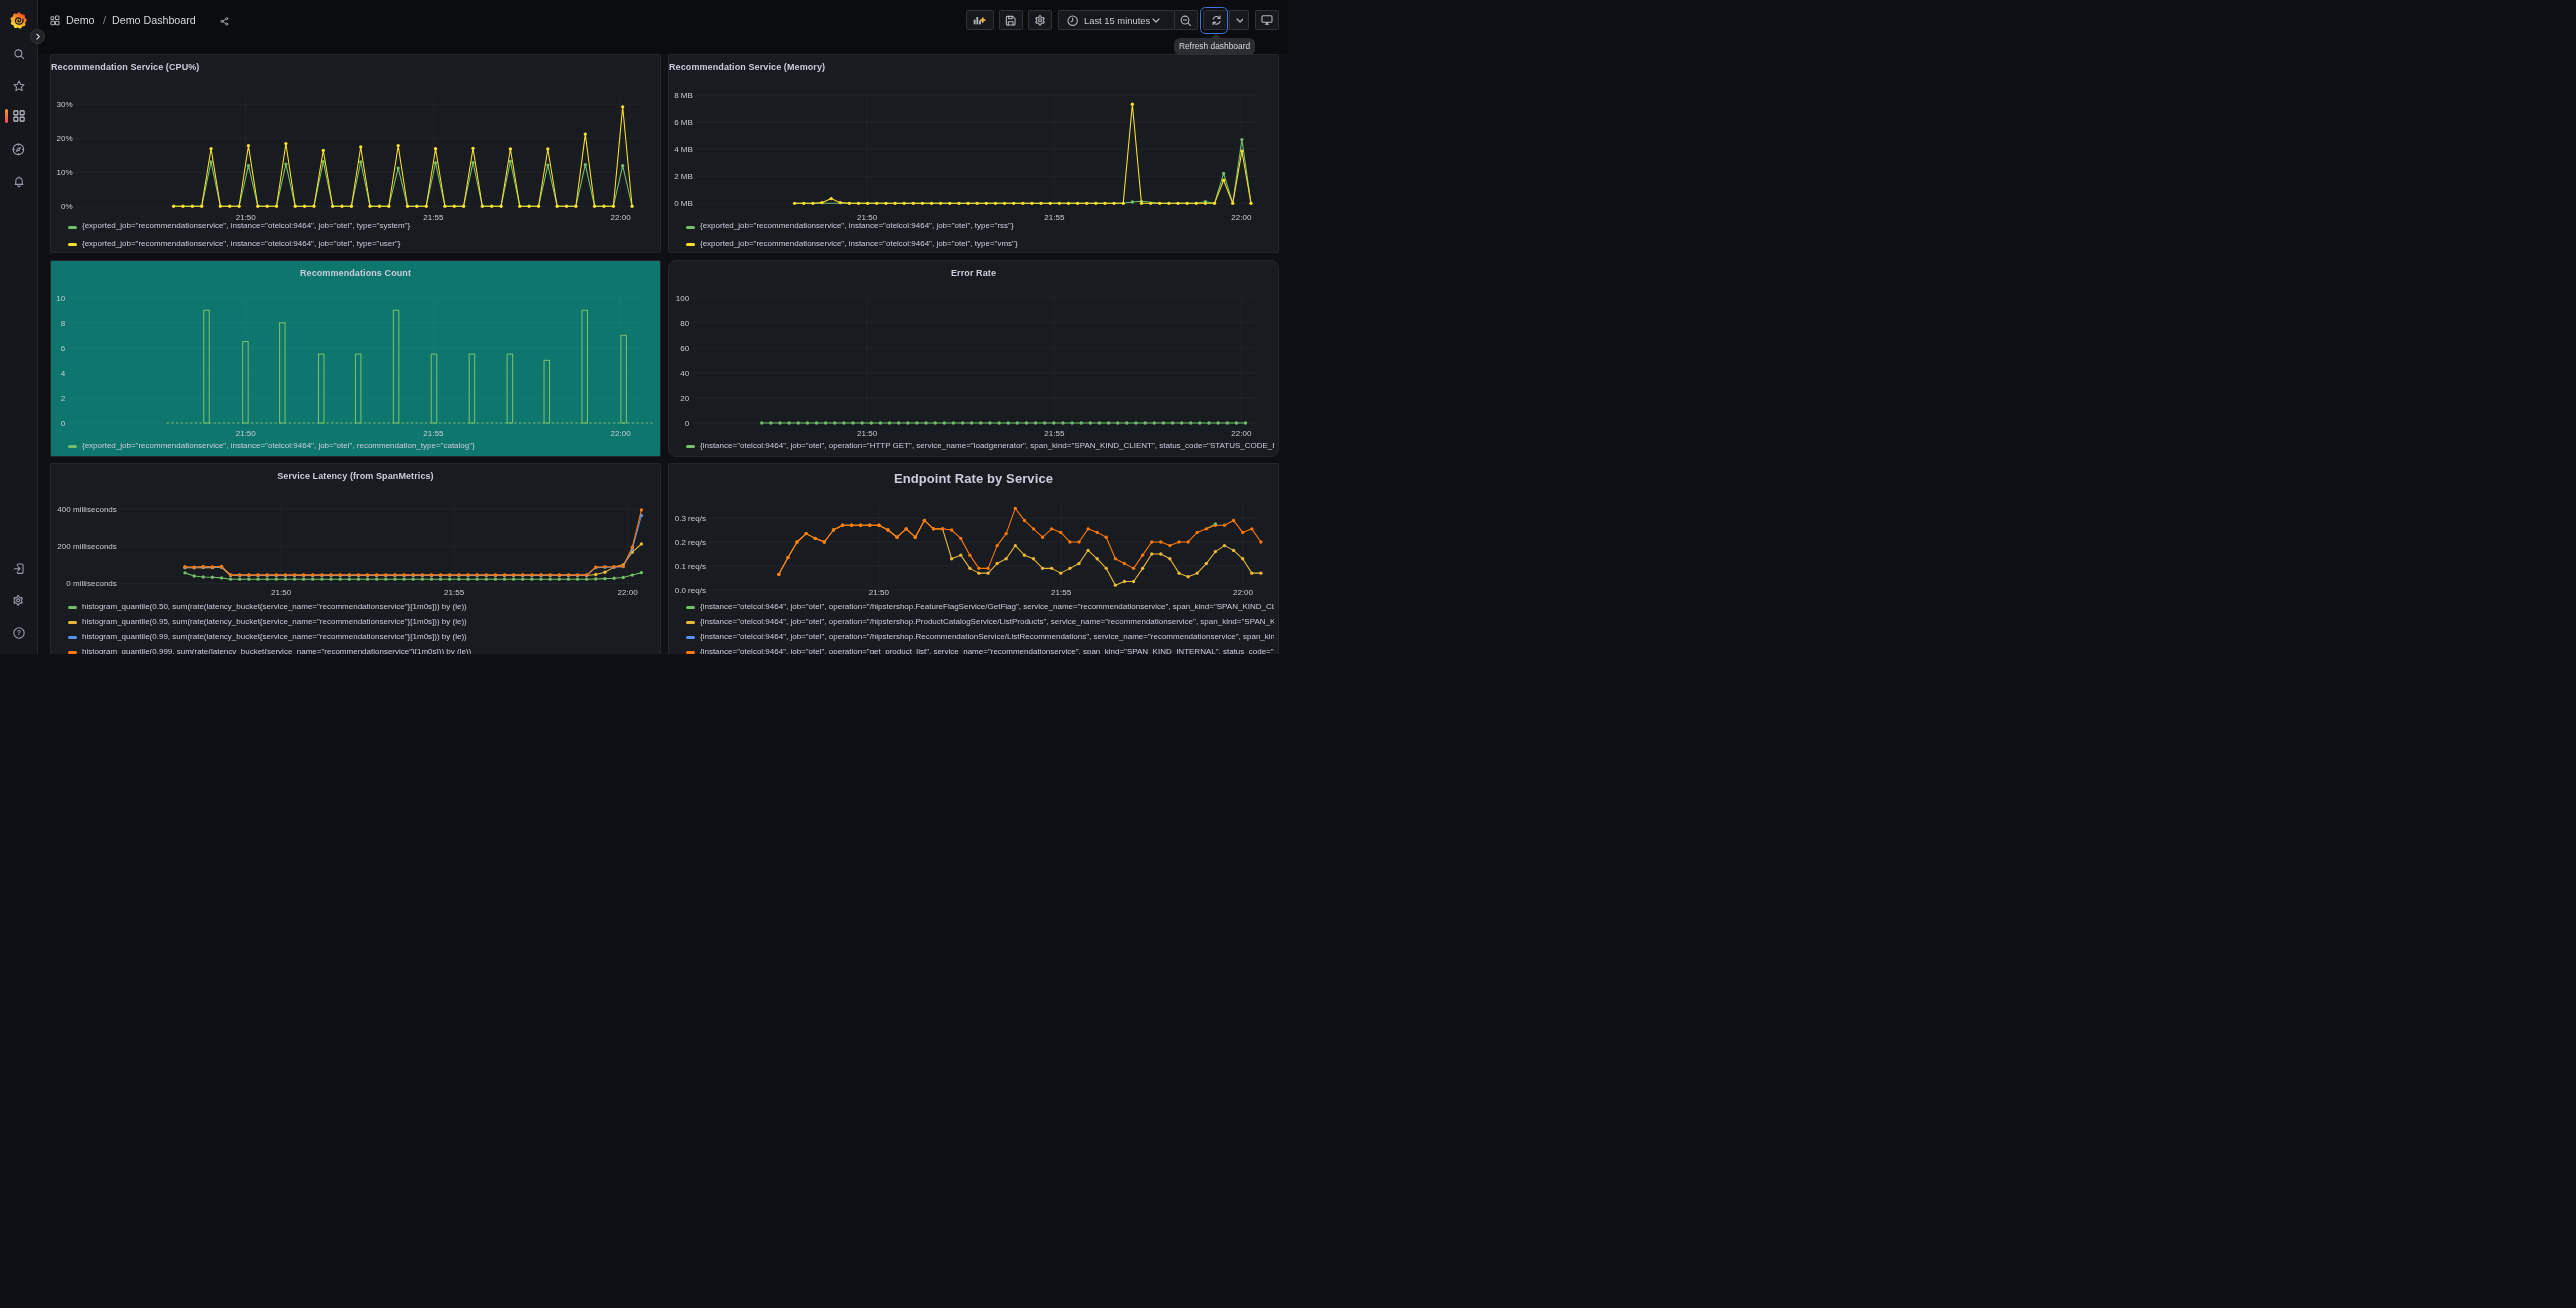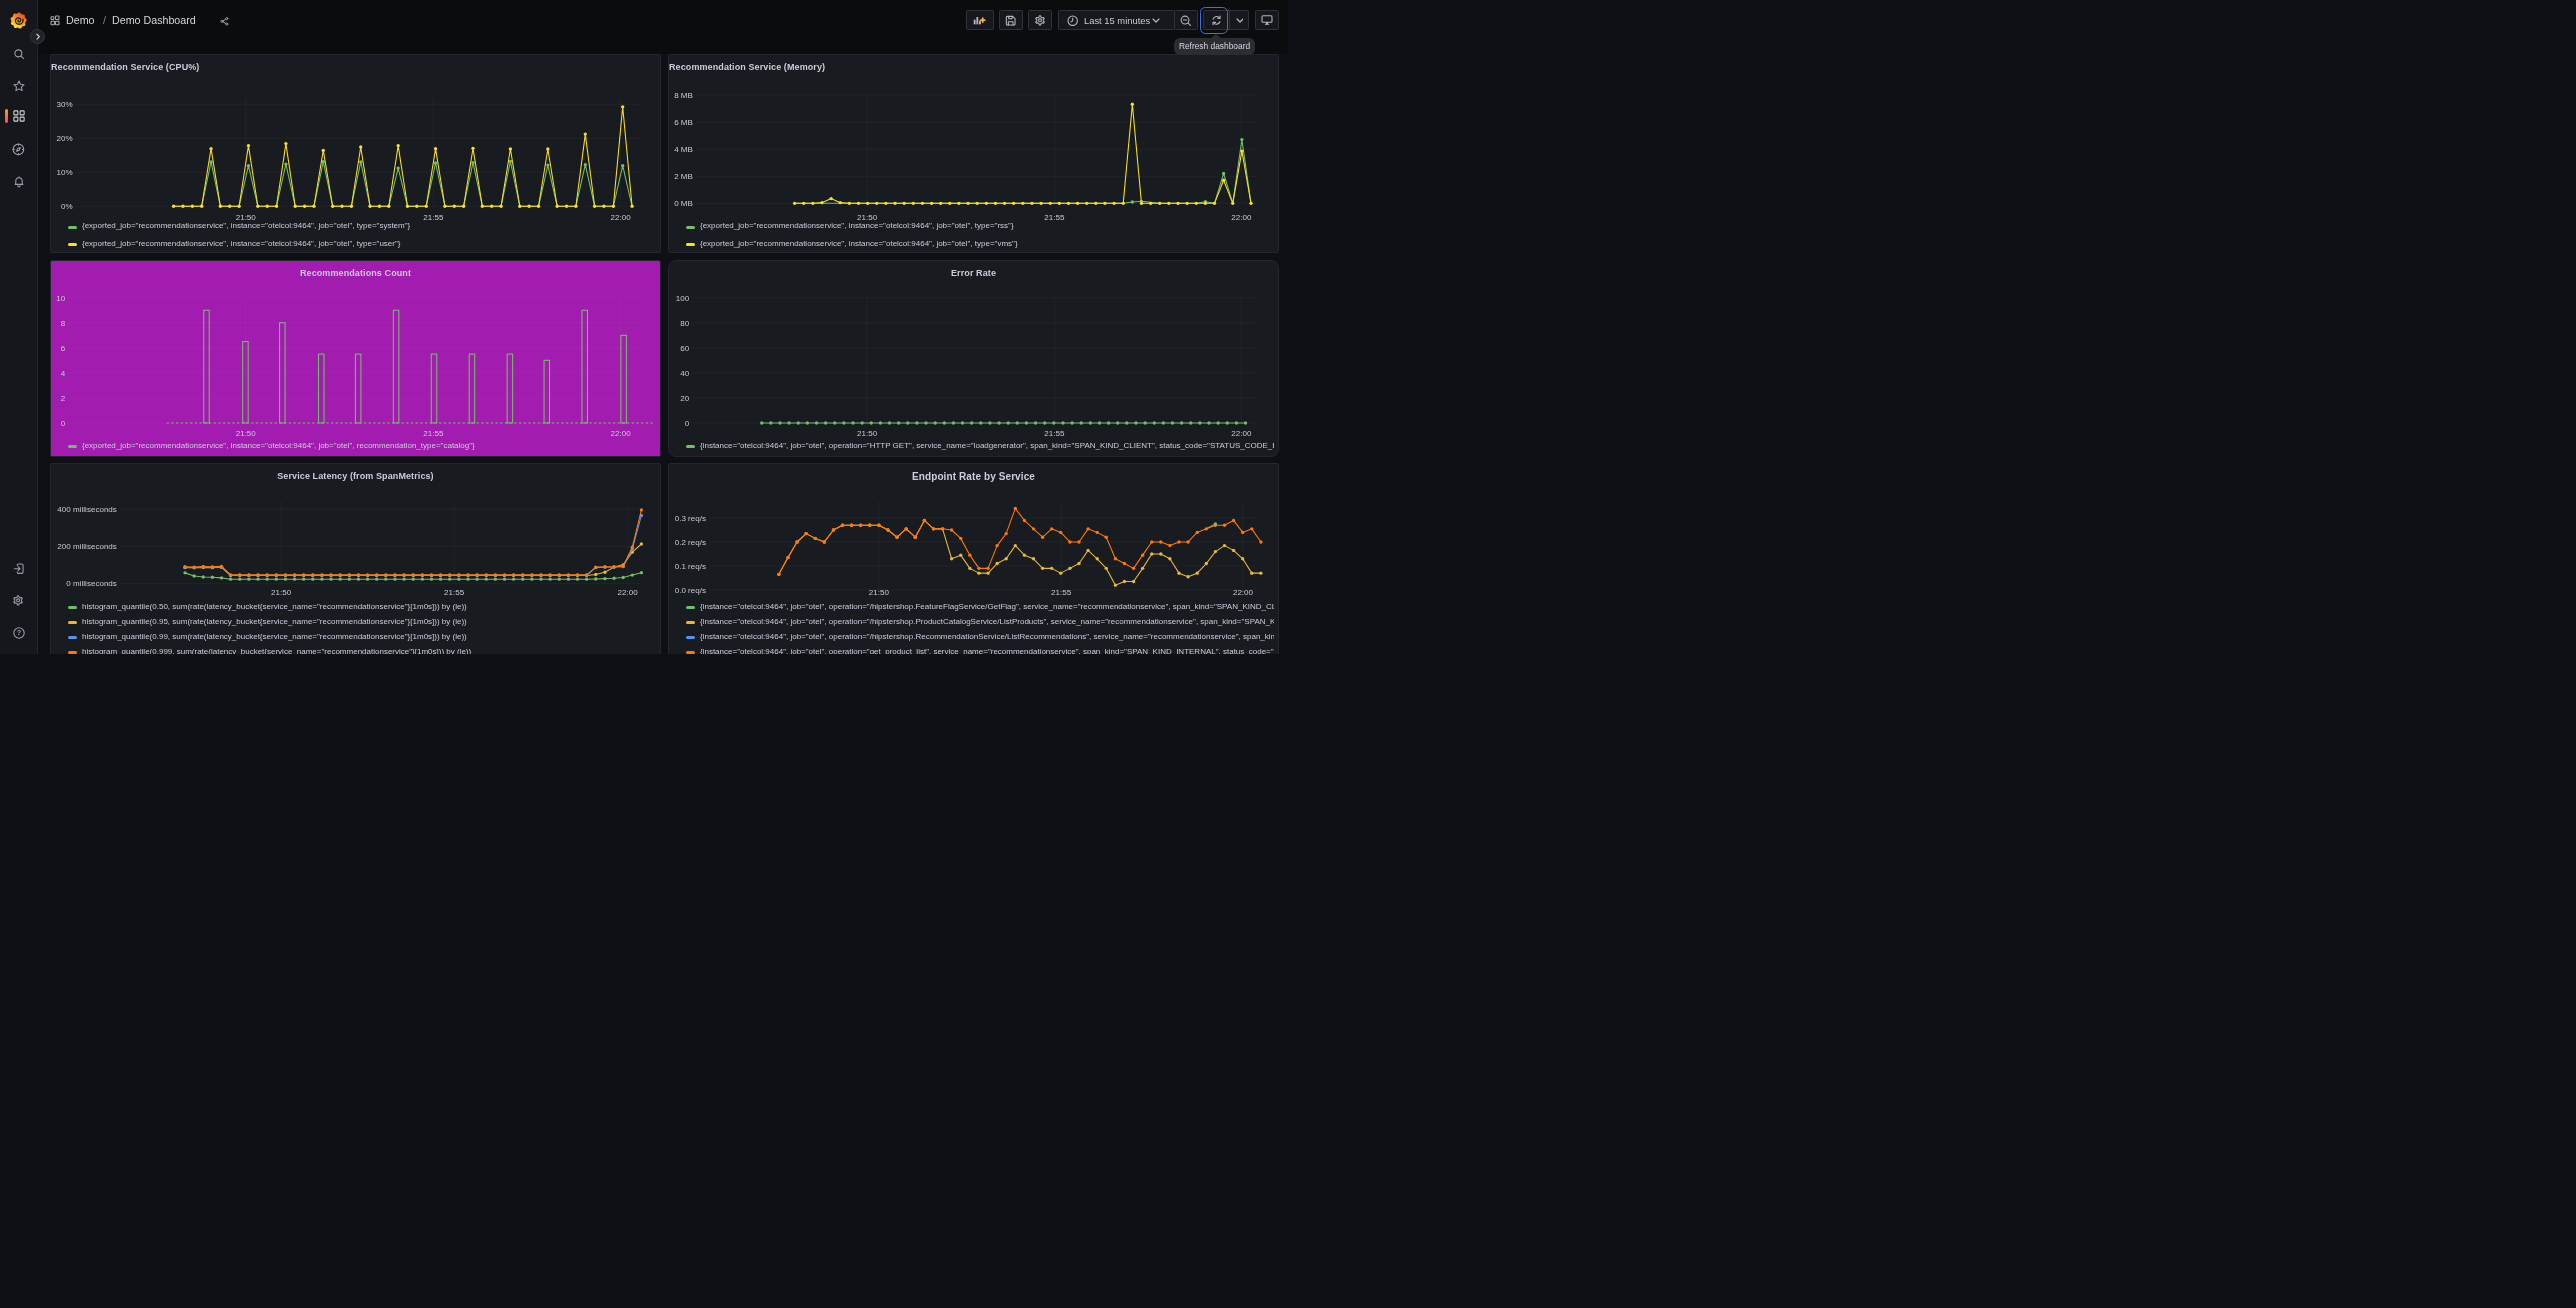--- a/index.html
+++ b/index.html
@@ -282,21 +282,21 @@
       <circle cx="826.2" cy="186.6" r="2.5" fill="#fade2a"></circle>
       <circle cx="839.8" cy="221.0" r="2.5" fill="#fade2a"></circle>
       <circle cx="853.4" cy="143.2" r="2.5" fill="#fade2a"></circle>
       <circle cx="867.0" cy="221.0" r="2.5" fill="#fade2a"></circle>
     </svg>
     <div style="position:absolute;left:16.5px;top:171px;width:9px;height:3px;border-radius:1.5px;background:#73bf69"></div>
     <div style="position:absolute;left:31px;top:166px;right:4px;height:11.4px;overflow:hidden;white-space:nowrap;font-size:8px;color:#ccccdc">{exported_job="recommendationservice", instance="otelcol:9464", job="otel", type="rss"}</div>
     <div style="position:absolute;left:16.5px;top:188px;width:9px;height:3px;border-radius:1.5px;background:#fade2a"></div>
     <div style="position:absolute;left:31px;top:184px;right:4px;height:11.4px;overflow:hidden;white-space:nowrap;font-size:8px;color:#ccccdc">{exported_job="recommendationservice", instance="otelcol:9464", job="otel", type="vms"}</div>
   </div>
-<div style="position:absolute;left:50px;top:260px;width:611px;height:197px;background:#a21caf;border:0.7px solid #25262c;border-radius:2px;overflow:hidden">
+<div style="position:absolute;left:50px;top:260px;width:611px;height:197px;background:#0f766e;border:0.7px solid #25262c;border-radius:2px;overflow:hidden">
     <div style="position:absolute;left:0;top:6.7px;width:100%;text-align:center;font-size:9px;font-weight:bold;color:#ccccdc;letter-spacing:0.1px">Recommendations Count</div>
     <svg width="611" height="197" style="position:absolute;left:0;top:0" viewBox="0 0 910 293.5">
       <line x1="25.0" y1="54.8" x2="877.0" y2="54.8" stroke="rgba(204,204,220,0.08)" stroke-width="1"></line>
       <text x="21.0" y="59.0" font-family="Liberation Sans, sans-serif" font-size="12" fill="#c8c9d3" text-anchor="end" font-weight="normal">10</text>
       <line x1="25.0" y1="92.0" x2="877.0" y2="92.0" stroke="rgba(204,204,220,0.08)" stroke-width="1"></line>
       <text x="21.0" y="96.2" font-family="Liberation Sans, sans-serif" font-size="12" fill="#c8c9d3" text-anchor="end" font-weight="normal">8</text>
       <line x1="25.0" y1="129.3" x2="877.0" y2="129.3" stroke="rgba(204,204,220,0.08)" stroke-width="1"></line>
       <text x="21.0" y="133.5" font-family="Liberation Sans, sans-serif" font-size="12" fill="#c8c9d3" text-anchor="end" font-weight="normal">6</text>
       <line x1="25.0" y1="166.7" x2="877.0" y2="166.7" stroke="rgba(204,204,220,0.08)" stroke-width="1"></line>
       <text x="21.0" y="170.8" font-family="Liberation Sans, sans-serif" font-size="12" fill="#c8c9d3" text-anchor="end" font-weight="normal">4</text>
@@ -634,21 +634,21 @@
     <div style="position:absolute;left:16.5px;top:142px;width:9px;height:3px;border-radius:1.5px;background:#73bf69"></div>
     <div style="position:absolute;left:31px;top:138px;right:4px;height:11.4px;overflow:hidden;white-space:nowrap;font-size:8px;color:#ccccdc">histogram_quantile(0.50, sum(rate(latency_bucket{service_name="recommendationservice"}[1m0s])) by (le))</div>
     <div style="position:absolute;left:16.5px;top:157px;width:9px;height:3px;border-radius:1.5px;background:#eab839"></div>
     <div style="position:absolute;left:31px;top:153px;right:4px;height:11.4px;overflow:hidden;white-space:nowrap;font-size:8px;color:#ccccdc">histogram_quantile(0.95, sum(rate(latency_bucket{service_name="recommendationservice"}[1m0s])) by (le))</div>
     <div style="position:absolute;left:16.5px;top:172px;width:9px;height:3px;border-radius:1.5px;background:#5794f2"></div>
     <div style="position:absolute;left:31px;top:168px;right:4px;height:11.4px;overflow:hidden;white-space:nowrap;font-size:8px;color:#ccccdc">histogram_quantile(0.99, sum(rate(latency_bucket{service_name="recommendationservice"}[1m0s])) by (le))</div>
     <div style="position:absolute;left:16.5px;top:187px;width:9px;height:3px;border-radius:1.5px;background:#ff780a"></div>
     <div style="position:absolute;left:31px;top:183px;right:4px;height:11.4px;overflow:hidden;white-space:nowrap;font-size:8px;color:#ccccdc">histogram_quantile(0.999, sum(rate(latency_bucket{service_name="recommendationservice"}[1m0s])) by (le))</div>
   </div>
 <div style="position:absolute;left:668px;top:463px;width:611px;height:197px;background:#181b1f;border:0.7px solid #25262c;border-radius:2px;overflow:hidden">
-    <div style="position:absolute;left:0;top:6.7px;width:100%;text-align:center;font-size:10px;font-weight:bold;color:#ccccdc;letter-spacing:0.1px">Endpoint Rate by Service</div>
+    <div style="position:absolute;left:0;top:6.7px;width:100%;text-align:center;font-size:13px;font-weight:bold;color:#ccccdc;letter-spacing:0.1px">Endpoint Rate by Service</div>
     <svg width="611" height="197" style="position:absolute;left:0;top:0" viewBox="0 0 910 293.5">
       <line x1="61.5" y1="80.5" x2="877.5" y2="80.5" stroke="rgba(204,204,220,0.08)" stroke-width="1"></line>
       <text x="55.0" y="84.7" font-family="Liberation Sans, sans-serif" font-size="12" fill="#c8c9d3" text-anchor="end" font-weight="normal">0.3 req/s</text>
       <line x1="61.5" y1="116.2" x2="877.5" y2="116.2" stroke="rgba(204,204,220,0.08)" stroke-width="1"></line>
       <text x="55.0" y="120.4" font-family="Liberation Sans, sans-serif" font-size="12" fill="#c8c9d3" text-anchor="end" font-weight="normal">0.2 req/s</text>
       <line x1="61.5" y1="151.9" x2="877.5" y2="151.9" stroke="rgba(204,204,220,0.08)" stroke-width="1"></line>
       <text x="55.0" y="156.1" font-family="Liberation Sans, sans-serif" font-size="12" fill="#c8c9d3" text-anchor="end" font-weight="normal">0.1 req/s</text>
       <line x1="61.5" y1="187.6" x2="877.5" y2="187.6" stroke="rgba(204,204,220,0.08)" stroke-width="1"></line>
       <text x="55.0" y="191.8" font-family="Liberation Sans, sans-serif" font-size="12" fill="#c8c9d3" text-anchor="end" font-weight="normal">0.0 req/s</text>
       <line x1="312.5" y1="55.0" x2="312.5" y2="187.6" stroke="rgba(204,204,220,0.08)" stroke-width="1"></line>

